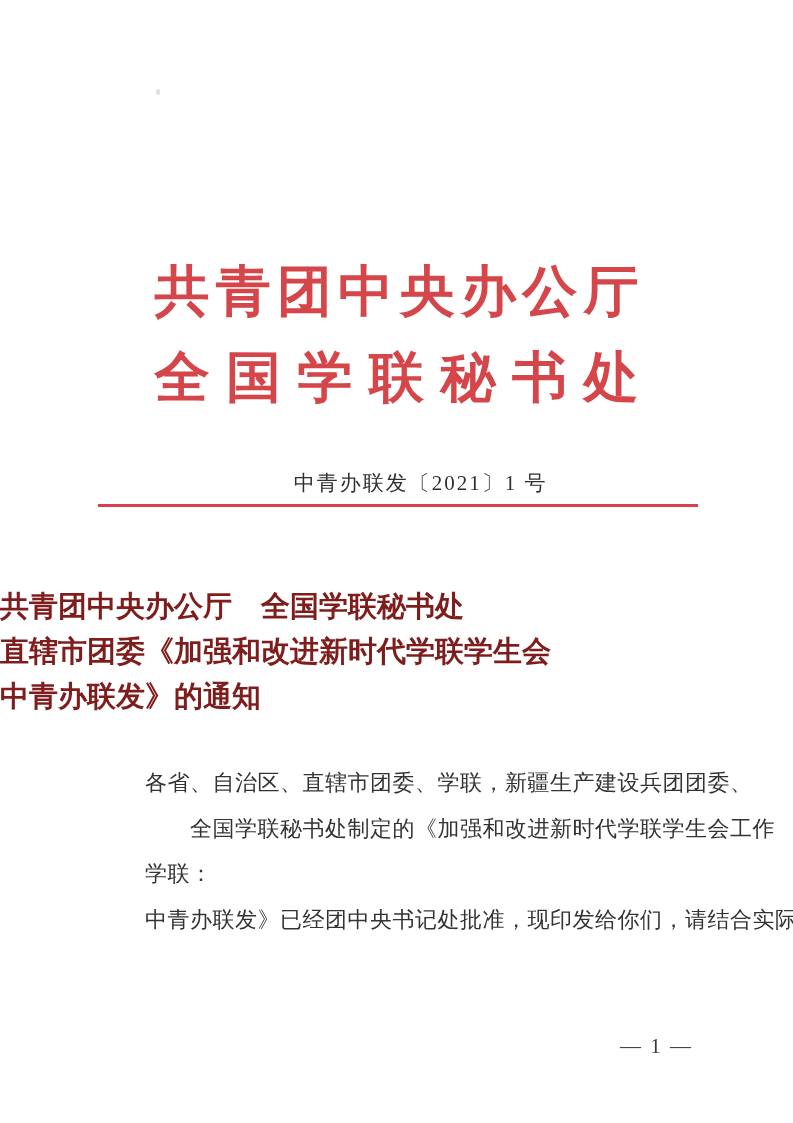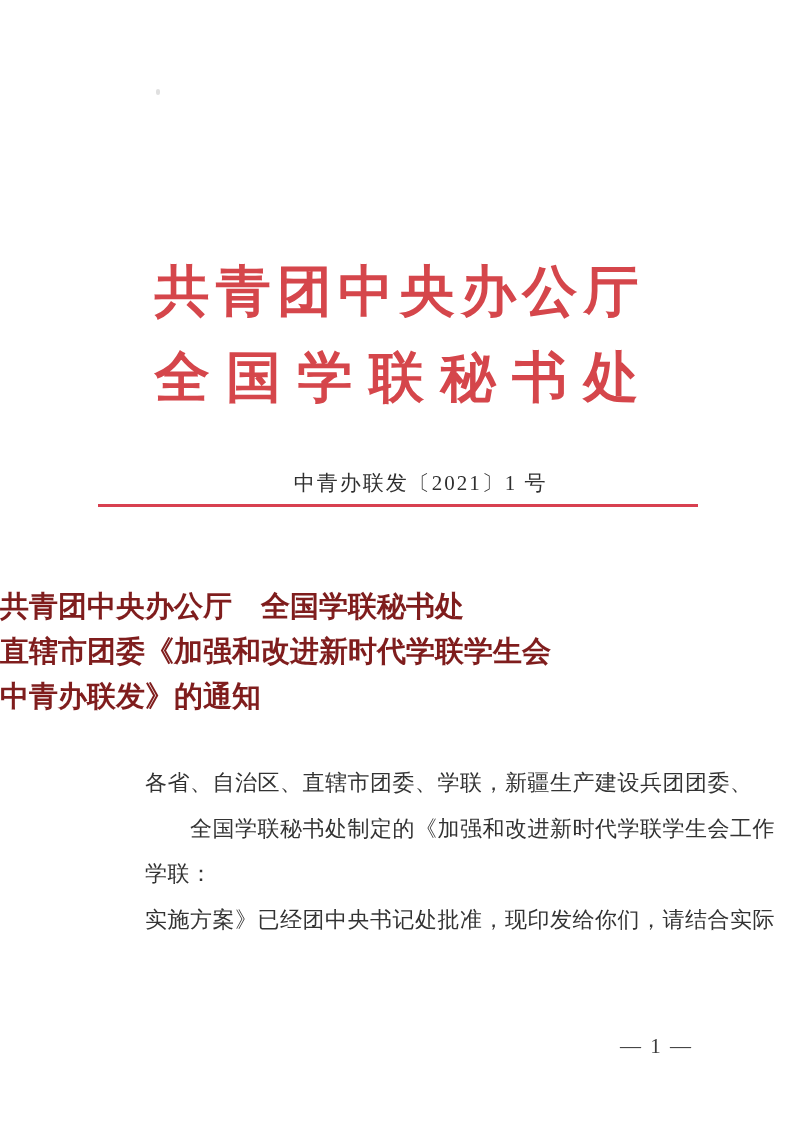--- a/index.html
+++ b/index.html
@@ -128,18 +128,18 @@
   <div class="doc-title">
     <div>共青团中央办公厅　全国学联秘书处</div>
     <div>直辖市团委《加强和改进新时代学联学生会</div>
     <div>中青办联发》的通知</div>
   </div>
 
   <div class="doc-body">
     <div class="body-line">各省、自治区、直辖市团委、学联，新疆生产建设兵团团委、</div>
     <div class="body-line">　　全国学联秘书处制定的《加强和改进新时代学联学生会工作</div>
     <div class="body-line">学联：</div>
-    <div class="body-line">实施方案》已经团中央书记处批准，现印发给你们，请结合实际</div>
+    <div class="body-line">中青办联发》已经团中央书记处批准，现印发给你们，请结合实际</div>
   </div>
 
   <div class="page-number">— 1 —</div>
 
 </div>
 
 </body></html>

